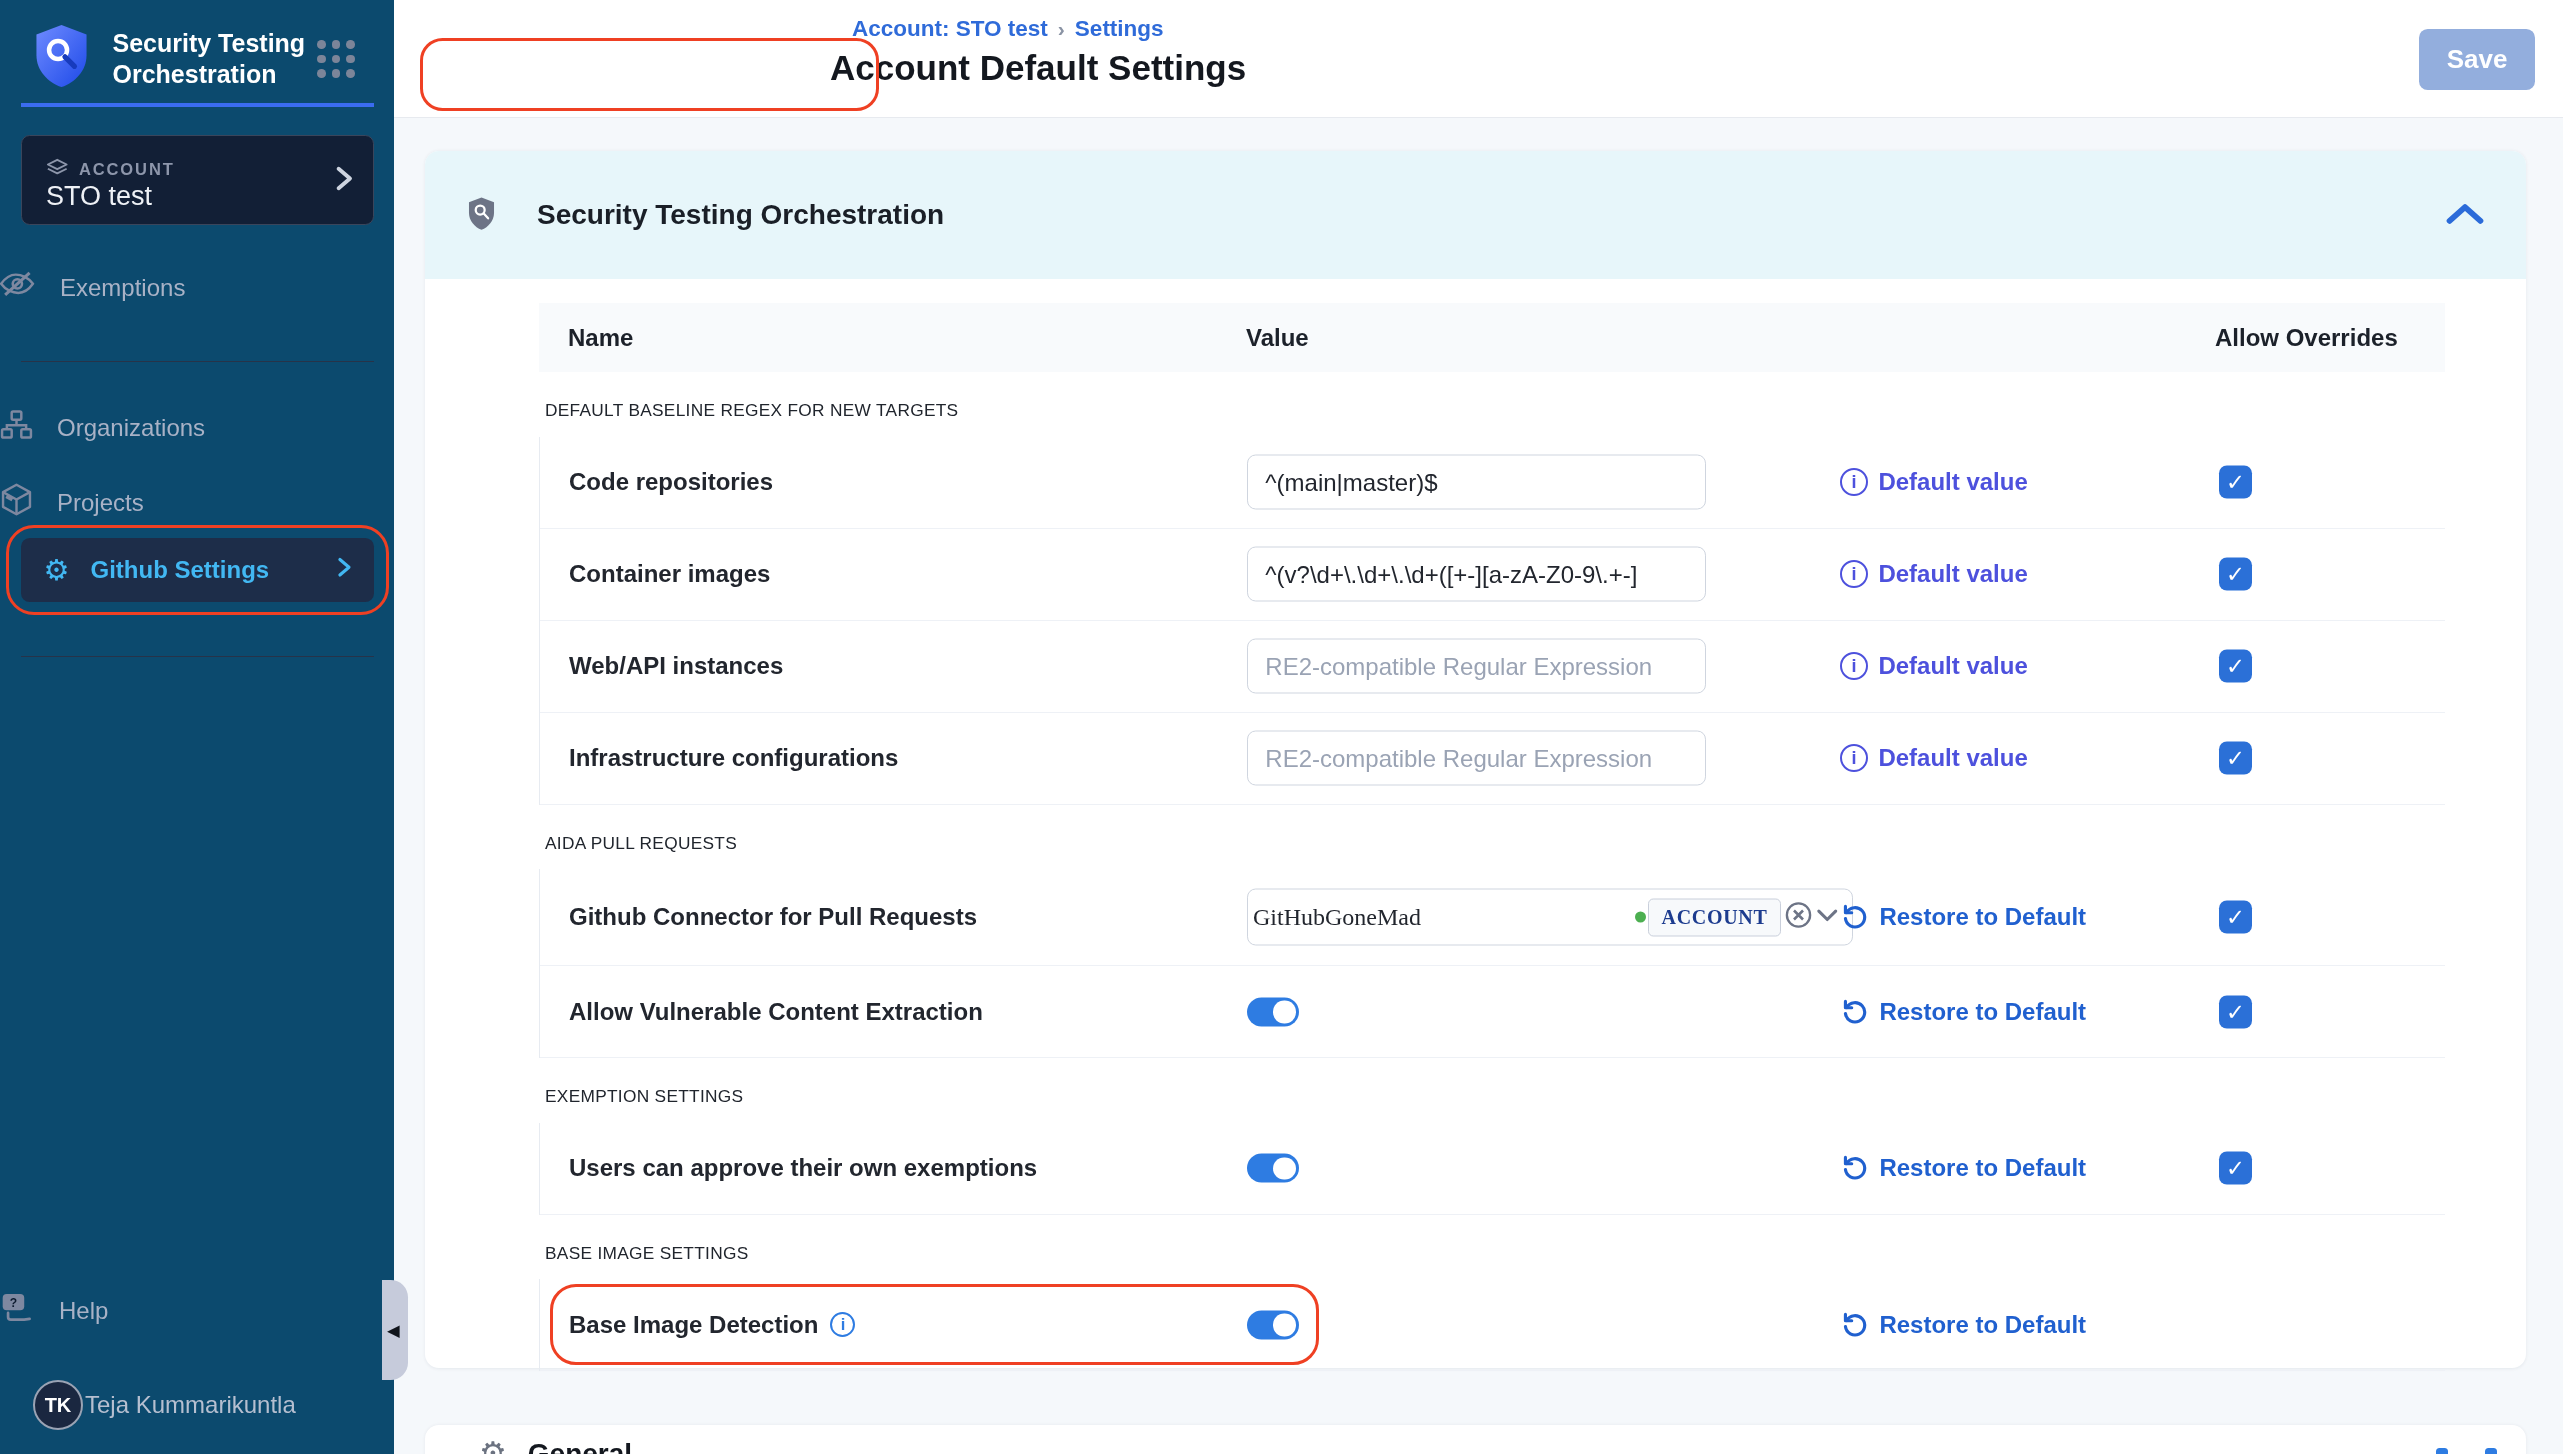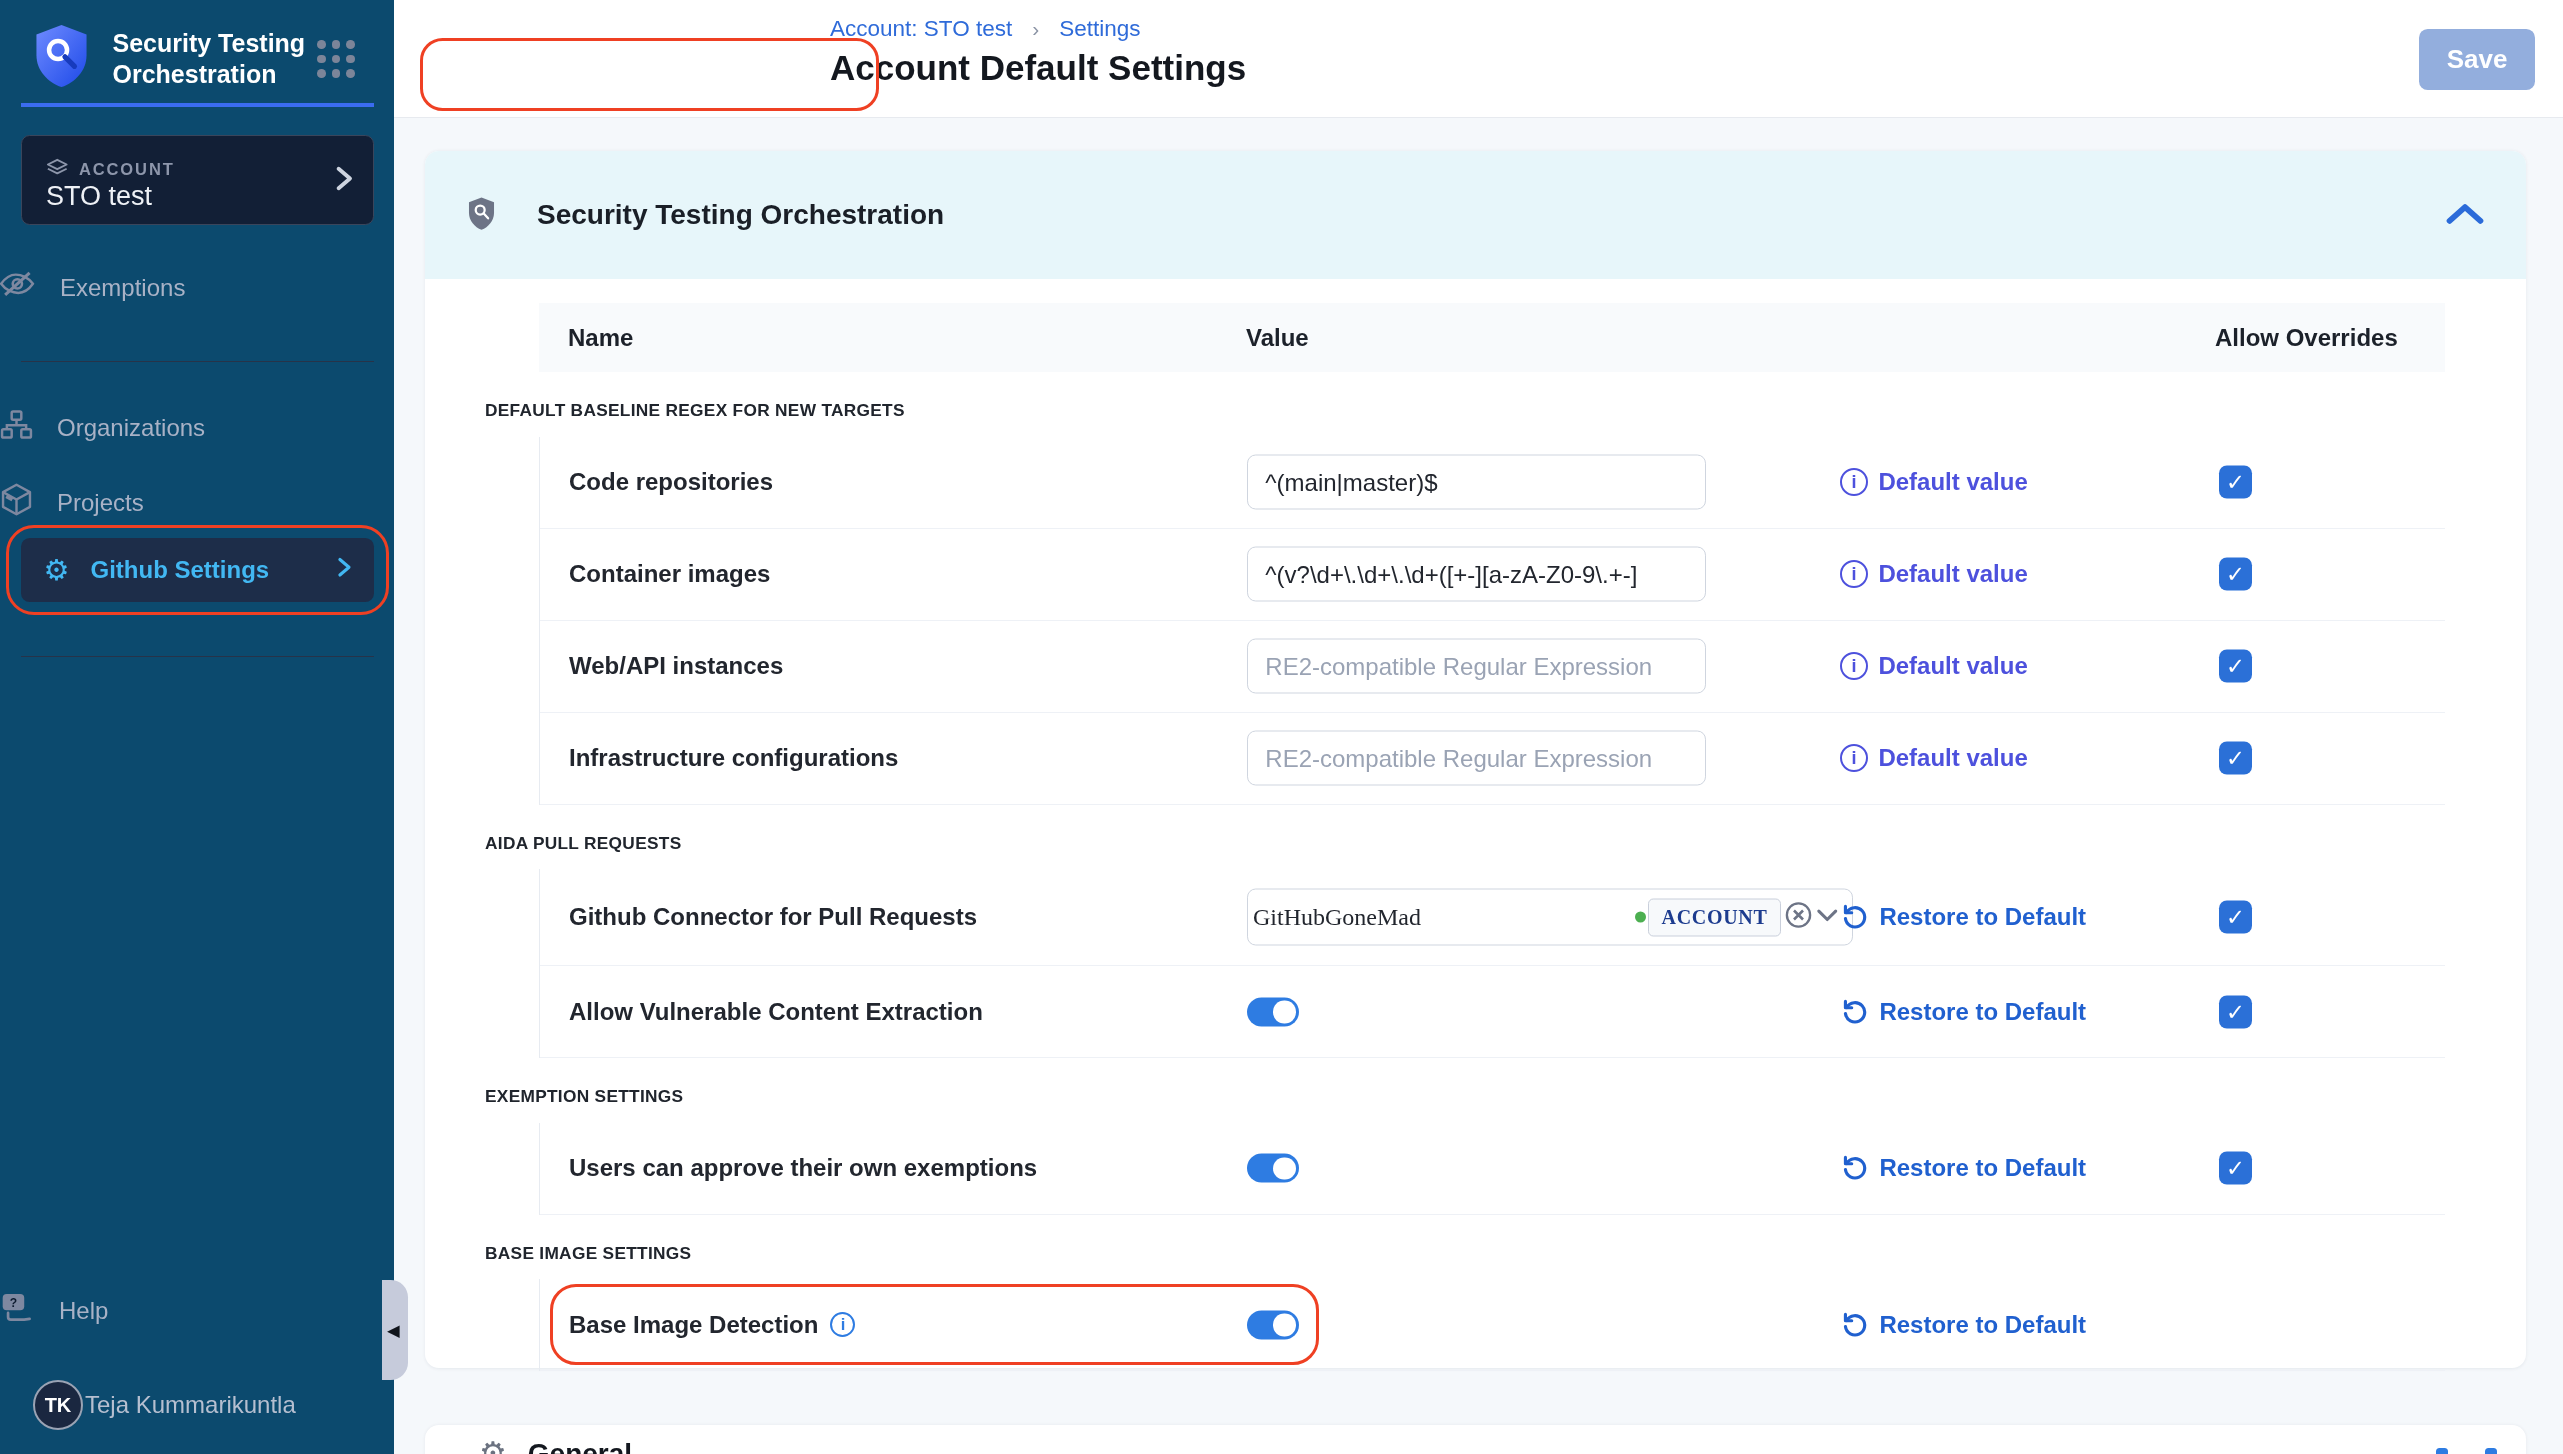--- a/index.html
+++ b/index.html
@@ -30,38 +30,38 @@
   .user-row { position:absolute; left:33px; top:1380px; display:flex; align-items:center; gap:2px; cursor:pointer; }
   .avatar { width:50px; height:50px; border-radius:50%; border:2.6px solid #9aa3b4; display:flex; align-items:center; justify-content:center; font-size:20px; font-weight:700; color:#ffffff; background:#1a2740; }
   .user-name { font-size:24px; color:#b6bfd0; }
 
   .collapse-handle { position:absolute; left:382px; top:1280px; width:26px; height:100px; background:#c6cbdb; border-radius:0 17.3px 17.3px 0; display:flex; align-items:center; justify-content:center; z-index:5; cursor:pointer; }
   .collapse-handle span { font-size:16.5px; color:#10141b; margin-left:-3.5px; }
 
   
   .main { flex:1; display:flex; flex-direction:column; min-width:0; }
   .main-header { flex:none; position:relative; height:118px; background:#ffffff; border-bottom:0.9px solid #e7eaef; }
-  .breadcrumb { position:absolute; left:436px; top:15.6px; display:flex; align-items:center; gap:20px; font-size:22.5px; color:#2f6bd9; }
+  .breadcrumb { position:absolute; left:458px; top:15.6px; display:flex; align-items:center; gap:10px; font-size:22.5px; color:#2f6bd9;font-weight:bold; }
   .crumb { cursor:pointer; }
   .crumb-sep { color:#8a93a4; font-size:21px; }
   .page-title { position:absolute; left:436px; top:48px; font-size:35px; font-weight:700; color:#14181f; }
   .save-btn { position:absolute; right:28px; top:29px; width:116px; height:61px; background:#93aedd; border:none; border-radius:8.7px; color:#ffffff; font-size:26px; font-weight:700; font-family:inherit; cursor:pointer; }
 
   .content { flex:1; position:relative; padding:33px 37px 0 31px; background:#f5f8fb; overflow:hidden; }
   .panel { background:#ffffff; border-radius:14px; box-shadow:0 0.9px 3.5px rgba(20,30,50,0.07); }
   .panel.sto { height:1217px; }
   .panel-header { height:128px; background:#e7f6fa; border-radius:14px 14px 0 0; display:flex; align-items:center; padding:0 42px 0 42px; }
   .panel-title { margin-left:41px; font-size:28px; font-weight:700; color:#1a1f27; }
   .panel-collapse { margin-left:auto; cursor:pointer; }
 
   .table-head { position:relative; margin:24px 81px 0 114px; height:69px; background:#f8fafc; }
   .th { position:absolute; top:50%; transform:translateY(-50%); font-size:24px; font-weight:600; color:#1c212a; }
   .th-name { left:29px; } .th-value { left:707px; } .th-overrides { left:1676px; }
 
-  .section-label { margin:28px 81px 0 60px; font-size:17.3px; font-weight:700; letter-spacing:0.3px; color:#20252d; }
+  .section-label { margin:28px 81px 0 120px; font-size:17.3px; font-weight:400; letter-spacing:0.3px; color:#20252d; }
   .row-group { margin:15.6px 81px 0 114px; border-left:0.9px solid #e7ebf1; }
   .row { position:relative; height:92px; border-bottom:0.9px solid #eef1f6; }
   .c-name { position:absolute; left:29px; top:50%; transform:translateY(-50%); display:flex; align-items:center; gap:12px; font-size:24px; font-weight:600; color:#22262e; white-space:nowrap; }
   .c-value { position:absolute; left:707px; top:50%; transform:translateY(-50%); }
   .c-action { position:absolute; left:1300px; top:50%; transform:translateY(-50%); display:flex; align-items:center; gap:10.4px; white-space:nowrap; cursor:pointer; }
   .c-override { position:absolute; left:1679px; top:50%; transform:translateY(-50%); }
 
   .regex-input { width:459px; height:55px; border:1.7px solid #cfd5df; border-radius:8.7px; padding:0 17.3px; font-size:24px; color:#22262e; font-family:inherit; background:#fff; }
   .regex-input::placeholder { color:#9aa3b4; }
 

